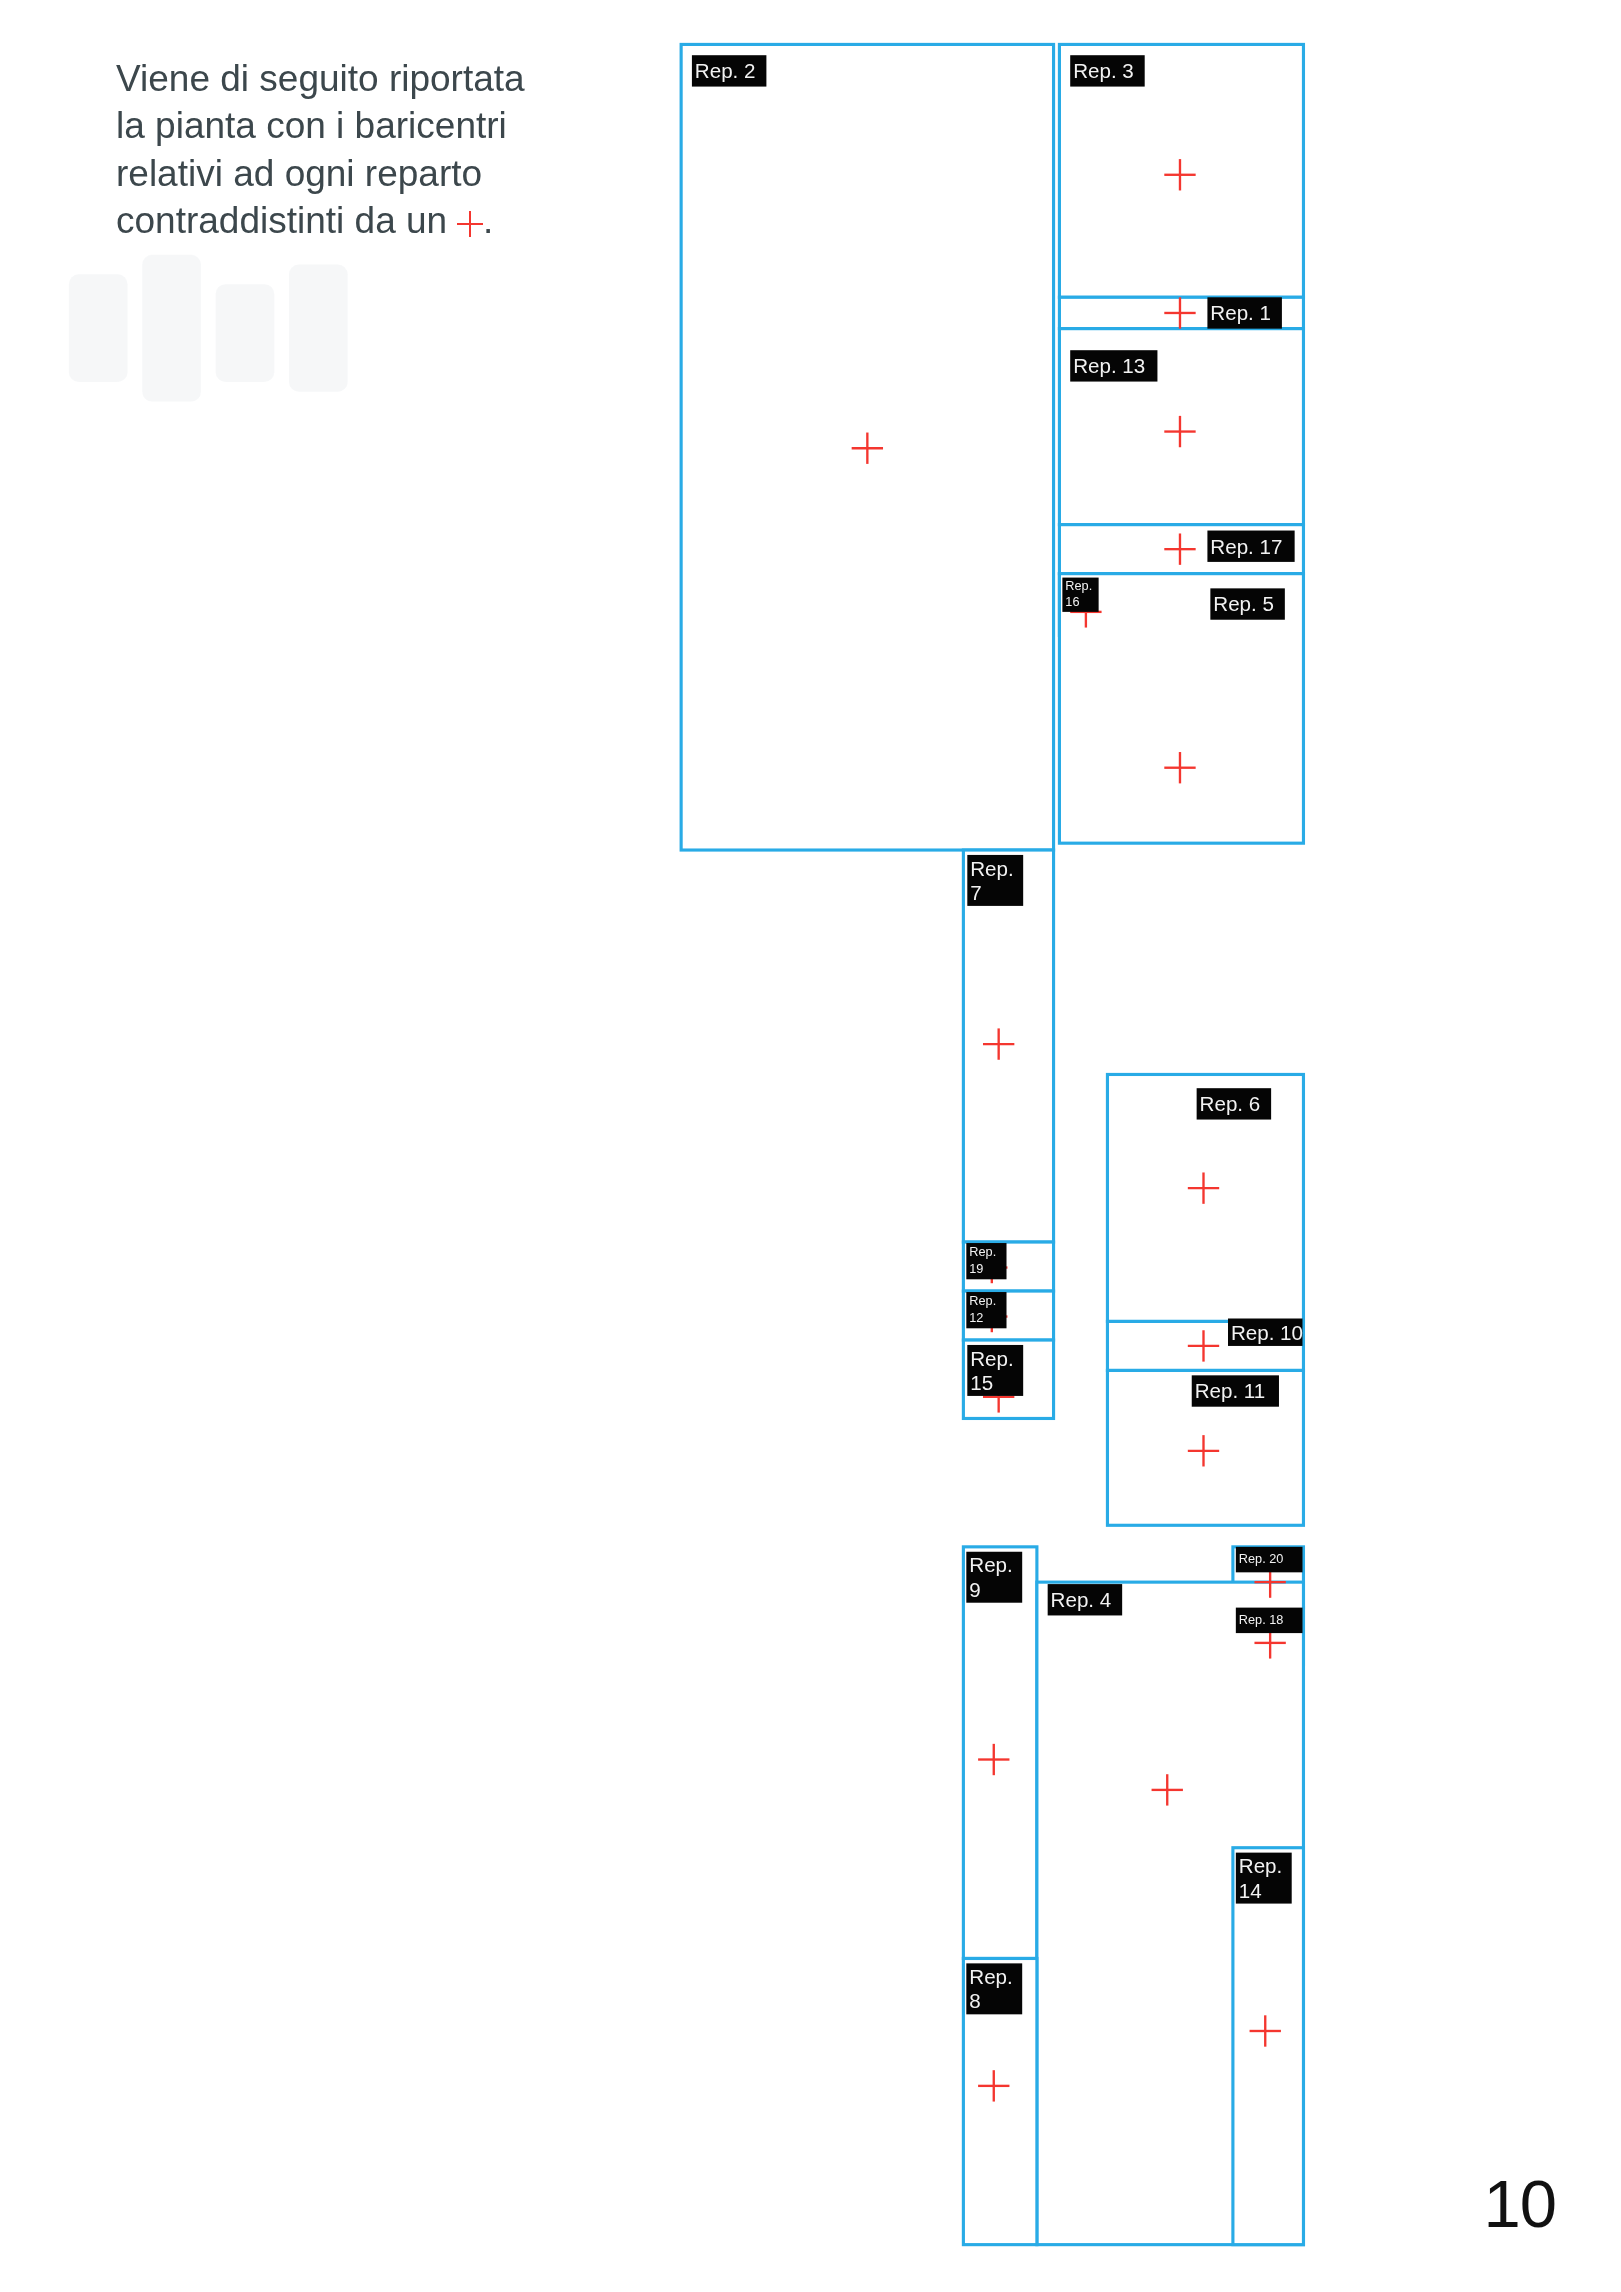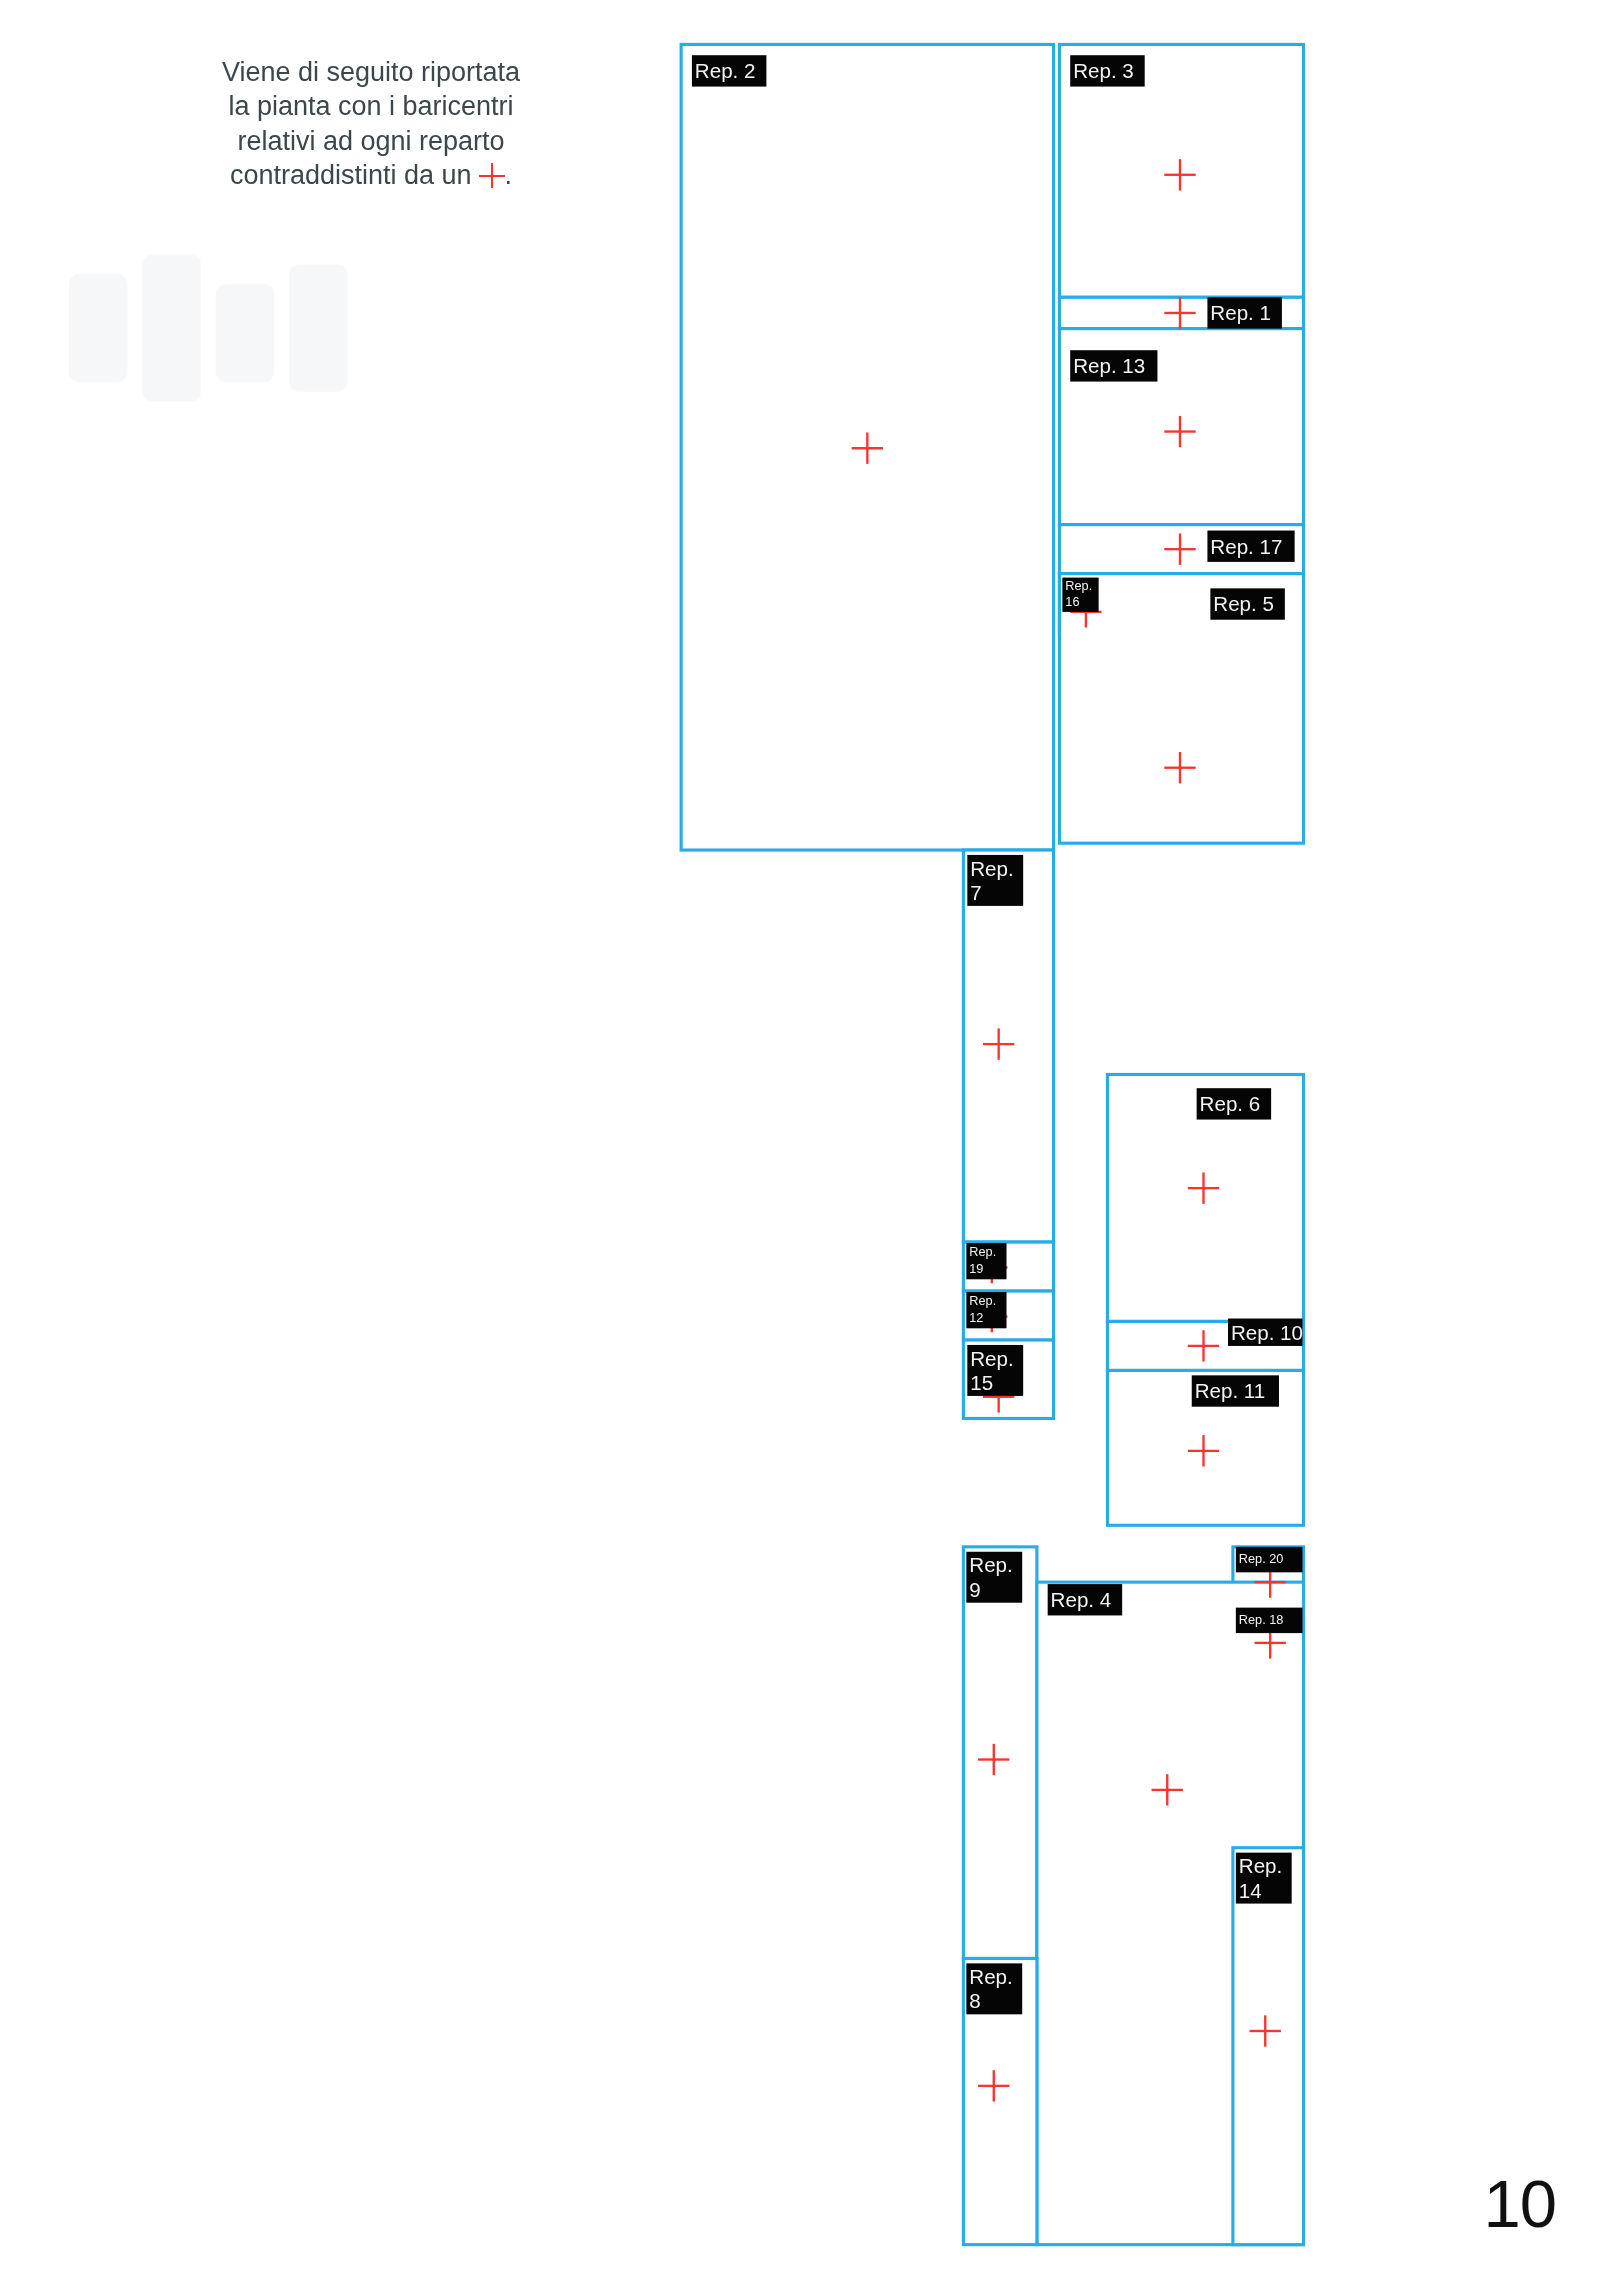--- a/index.html
+++ b/index.html
@@ -30,25 +30,24 @@
     font-weight: 400;
     margin: 0;
     letter-spacing: -1px;
     white-space: pre-line;
     font-family: "Liberation Sans", sans-serif;
   }
 
   #intro-paragraph {
     margin: 27.4px 0 0 0;
     color: #3c474c;
-    font-size: 27px;
+    font-size: 37px;
     line-height: 1.28;
     white-space: pre-line;
     font-family: "Liberation Sans", sans-serif;
-    text-align: center;
   }
 
   
   .inline-cross {
     display: inline-block;
     position: relative;
     width: 25.5px;
     height: 25.5px;
     vertical-align: -3.9px;
   }

